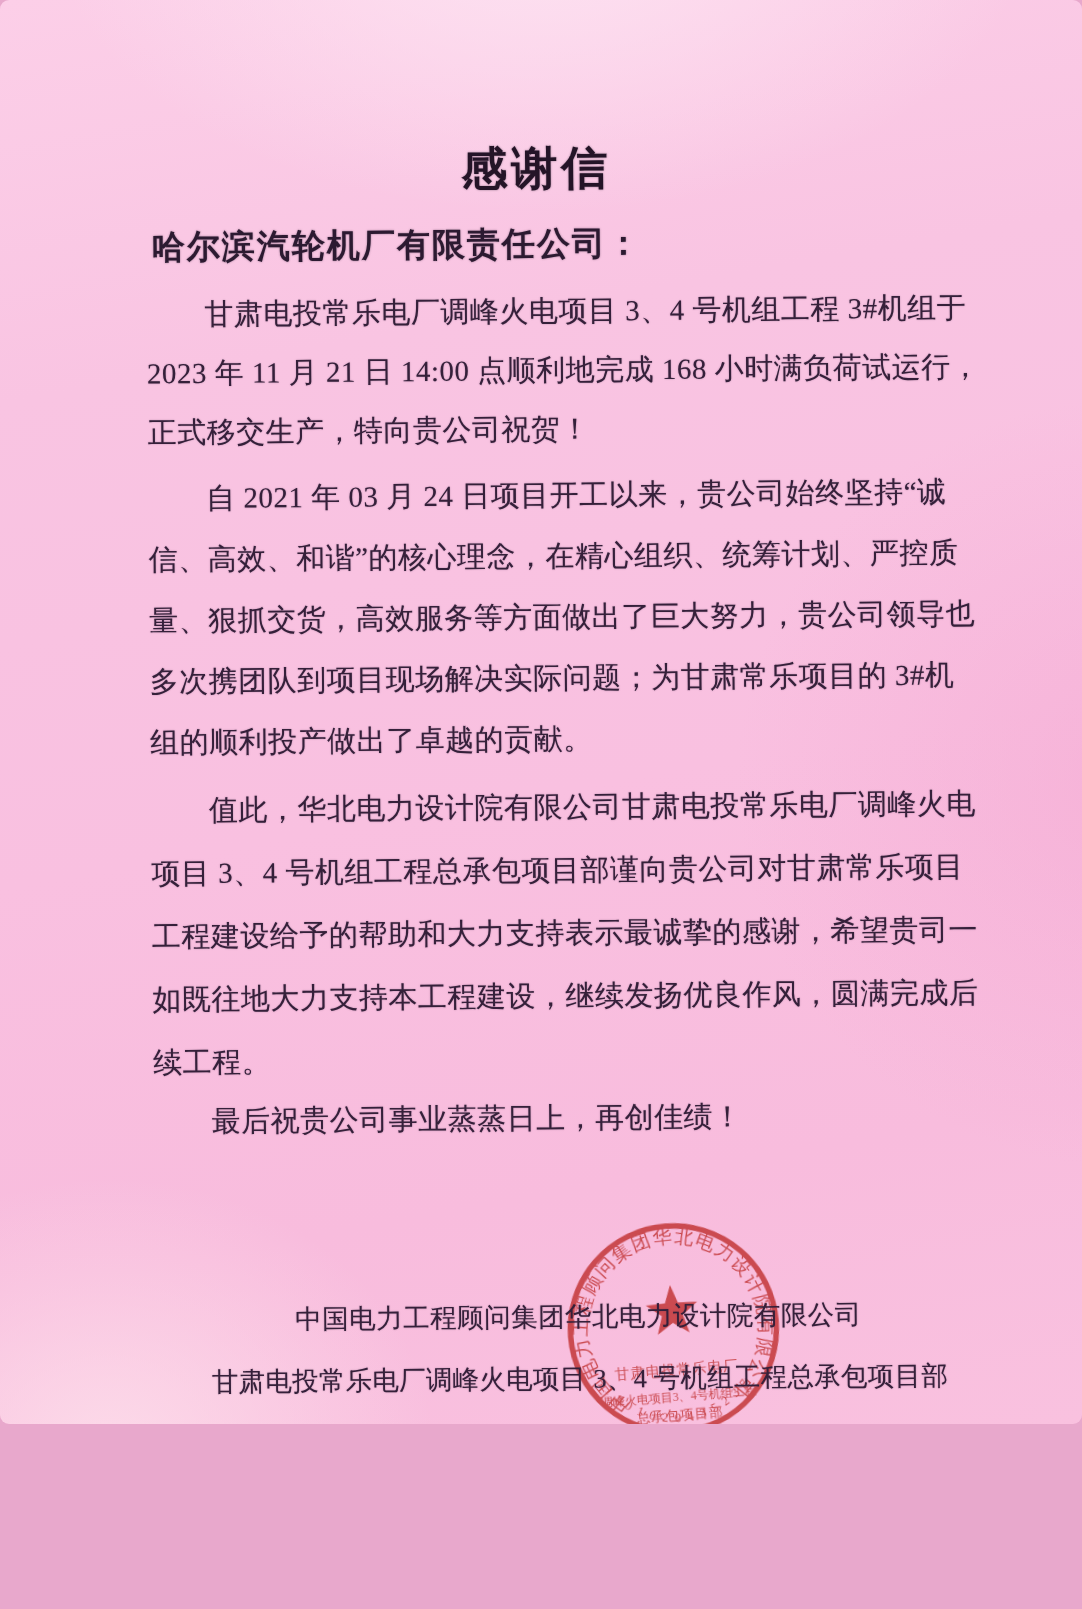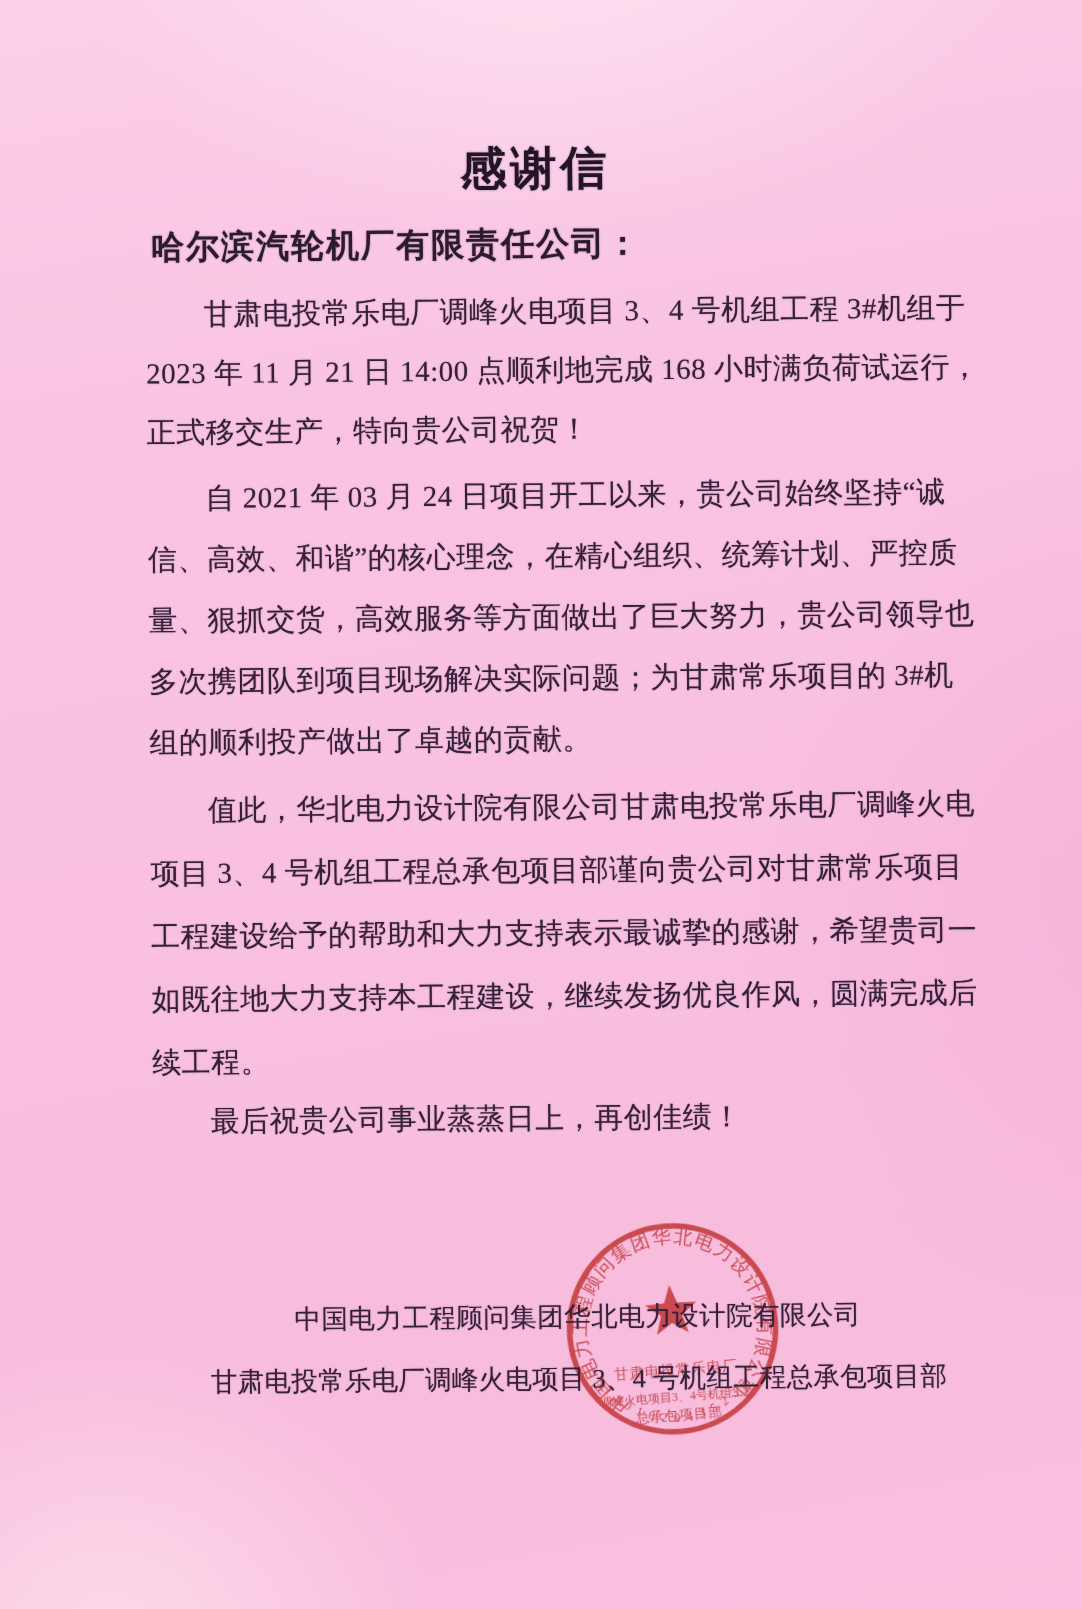--- a/index.html
+++ b/index.html
@@ -1,24 +1,25 @@
 <!DOCTYPE html>
 <html><head>
 <meta charset="utf-8">
 <style>
   html,body{margin:0;padding:0;}
   body{width:1082px;height:1609px;overflow:hidden;background:#e8a8cc;}
   .page{
-    position:relative;width:1082px;height:1609px;overflow:hidden;
+    position:relative;width:1082px;height:1424px;overflow:hidden;
     font-family:"Liberation Serif","DejaVu Serif",serif;
     background:
       radial-gradient(120% 55% at 50% -6%, #fde4f2 0%, rgba(253,228,242,0) 38%),
       radial-gradient(55% 35% at 10% 102%, rgba(253,223,235,0.85) 0%, rgba(253,223,235,0) 55%),
       radial-gradient(60% 45% at 104% 55%, rgba(243,164,208,0.45) 0%, rgba(243,164,208,0) 60%),
       linear-gradient(170deg, #fccfe8 0%, #f9c4e2 25%, #f9c0e0 55%, #f8bcdd 80%, #f9c1df 100%);
+    border-radius: 9px;
   }
   .content{position:absolute;inset:0;transform:rotate(-0.5deg);transform-origin:50% 50%;}
   .ink{color:#35203a;text-shadow:0 0 1.6px rgba(56,30,62,0.42);}
   .title{
     position:absolute;top:141px;left:0;width:1082px;text-align:center;
     font-size:46px;line-height:56px;font-weight:bold;letter-spacing:4px;
     color:#241427;text-shadow:0 0 2px rgba(30,16,33,0.5);
   }
   .recipient{
     position:absolute;top:224px;left:156px;width:560px;

